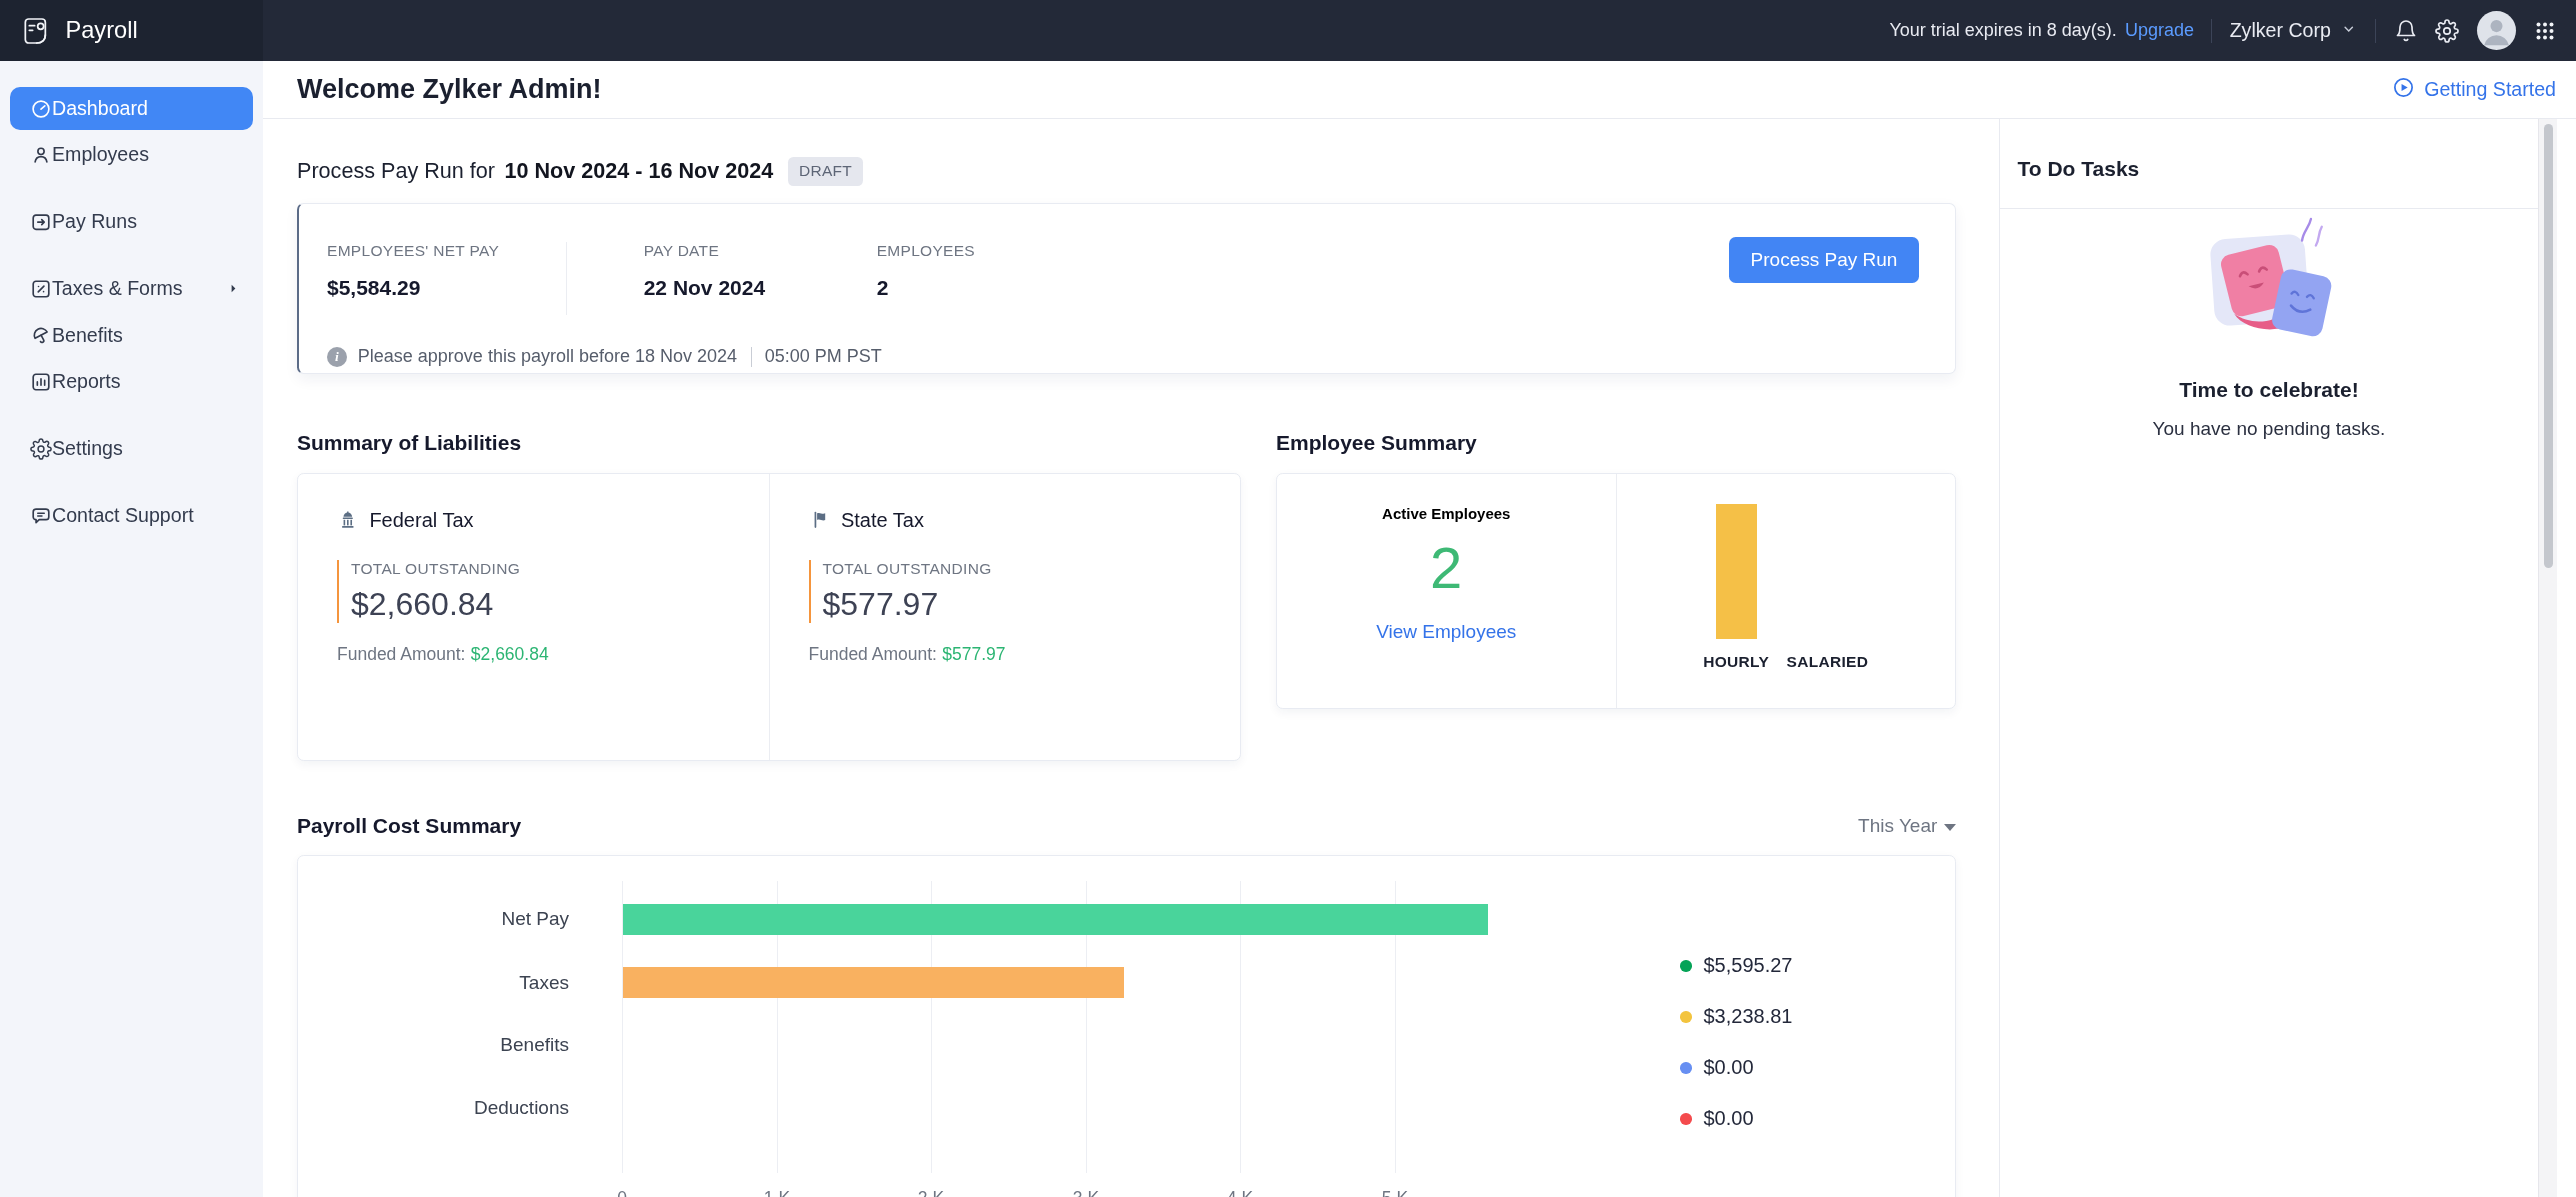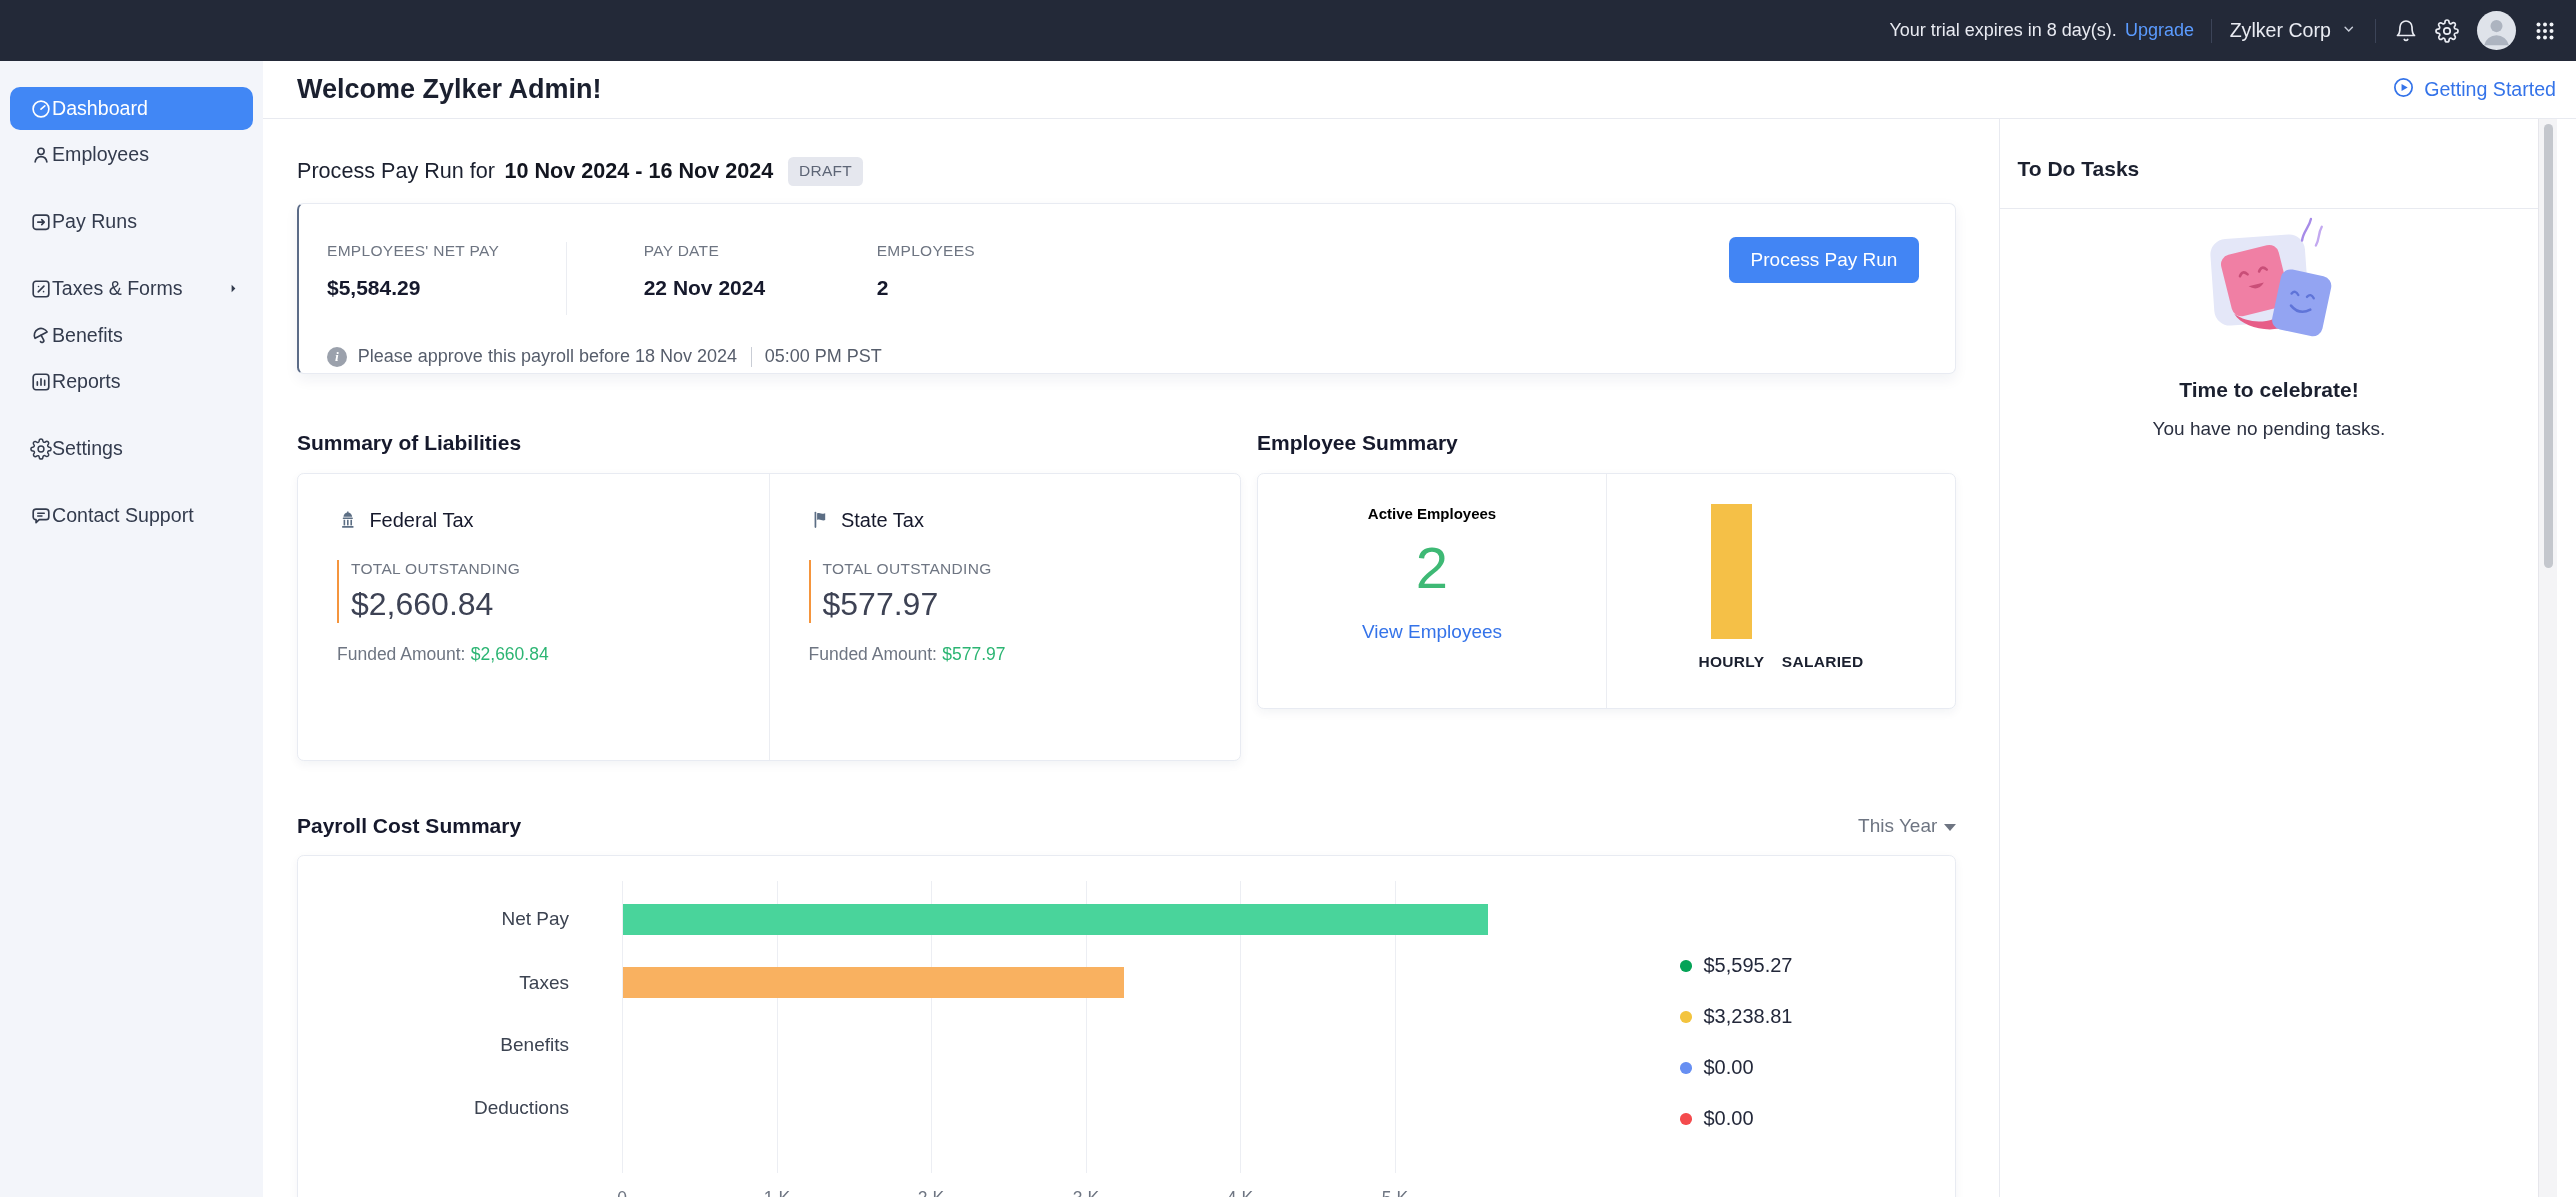--- a/index.html
+++ b/index.html
@@ -68,21 +68,21 @@
                  border:none; border-radius:6.7px; font-size:19px; padding:12px 21.6px;
                  font-family:"Liberation Sans",sans-serif; cursor:pointer; }
   .payrun-note { margin-top:31px; display:flex; align-items:center; gap:10.8px;
                  color:#565D6B; font-size:18px; }
   .info-icon { width:20px; height:20px; border-radius:50%; background:#9BA1AC; color:#fff;
                font-family:"Liberation Serif",serif; font-style:italic; font-weight:700;
                font-size:13.5px; display:flex; align-items:center; justify-content:center; flex:none; }
   .note-sep { width:0.7px; height:20px; background:#C9CDD5; margin:0 2.7px; }
 
   
-  .two-col { display:flex; gap:16px; margin-top:57px; }
+  .two-col { display:flex; gap:35px; margin-top:57px; }
   .col-liab { width:944px; flex:none; } .col-emp { flex:1; }
   .sec-h2 { font-size:21px; font-weight:600; color:#16192C; margin-bottom:17.5px; }
   .card { background:#fff; border:0.7px solid #E8EBF2; border-radius:6.7px;
           box-shadow:0 3.4px 9.4px rgba(25,39,80,.05); }
   .liab-card { height:288px; display:flex; }
   .liab-half { flex:1; padding:35px 27px 0 39px; }
   .liab-half + .liab-half { border-left:0.7px solid #EBEDF2; }
   .liab-name-row { display:flex; align-items:center; gap:10.8px; font-size:20px; font-weight:500; color:#16192C; }
   .liab-icon { display:flex; } .liab-icon svg { width:21.6px; height:21.6px; }
   .liab-out { margin-top:28px; border-left:2.7px solid #F5953D; padding-left:12px; }
@@ -129,20 +129,31 @@
   .todo-divider { height:0.7px; background:#E8EAF0; margin-top:27px; }
   .todo-body { display:flex; flex-direction:column; align-items:center; padding-top:2.7px; }
   .todo-illus svg { width:223px; height:148px; display:block; }
   .todo-headline { margin-top:19px; font-size:21px; font-weight:700; color:#1B202F; }
   .todo-sub { margin-top:16px; font-size:19px; color:#2B3040; }
 </style>
 </head>
 <body>
 
 <div class="topbar">
+  <div class="brand">
+    <span class="brand-icon">
+      <svg viewBox="0 0 48 48" fill="none" stroke="#F2F4F8" stroke-width="2.6" stroke-linecap="round" stroke-linejoin="round">
+        <path d="M13 6h20a5 5 0 0 1 5 5v19c0 8-6 12-13 12H13a5 5 0 0 1-5-5V11a5 5 0 0 1 5-5z"></path>
+        <path d="M25 42c8 0 13-5 13-12"></path>
+        <path d="M14 16h8M14 23h5"></path>
+        <circle cx="31" cy="17" r="4.5"></circle>
+      </svg>
+    </span>
+    <span>Payroll</span>
+  </div>
   <div class="topbar-right">
     <span class="trial">Your trial expires in 8 day(s).</span>
     <a class="upgrade">Upgrade</a>
     <span class="tb-sep"></span>
     <div class="org">
       <span>Zylker Corp</span>
       <span>
         <svg viewBox="0 0 24 24" fill="none" stroke="#C7CCD8" stroke-width="2" stroke-linecap="round">
             <path d="M7 10l5 5 5-5"></path>
           </svg>

